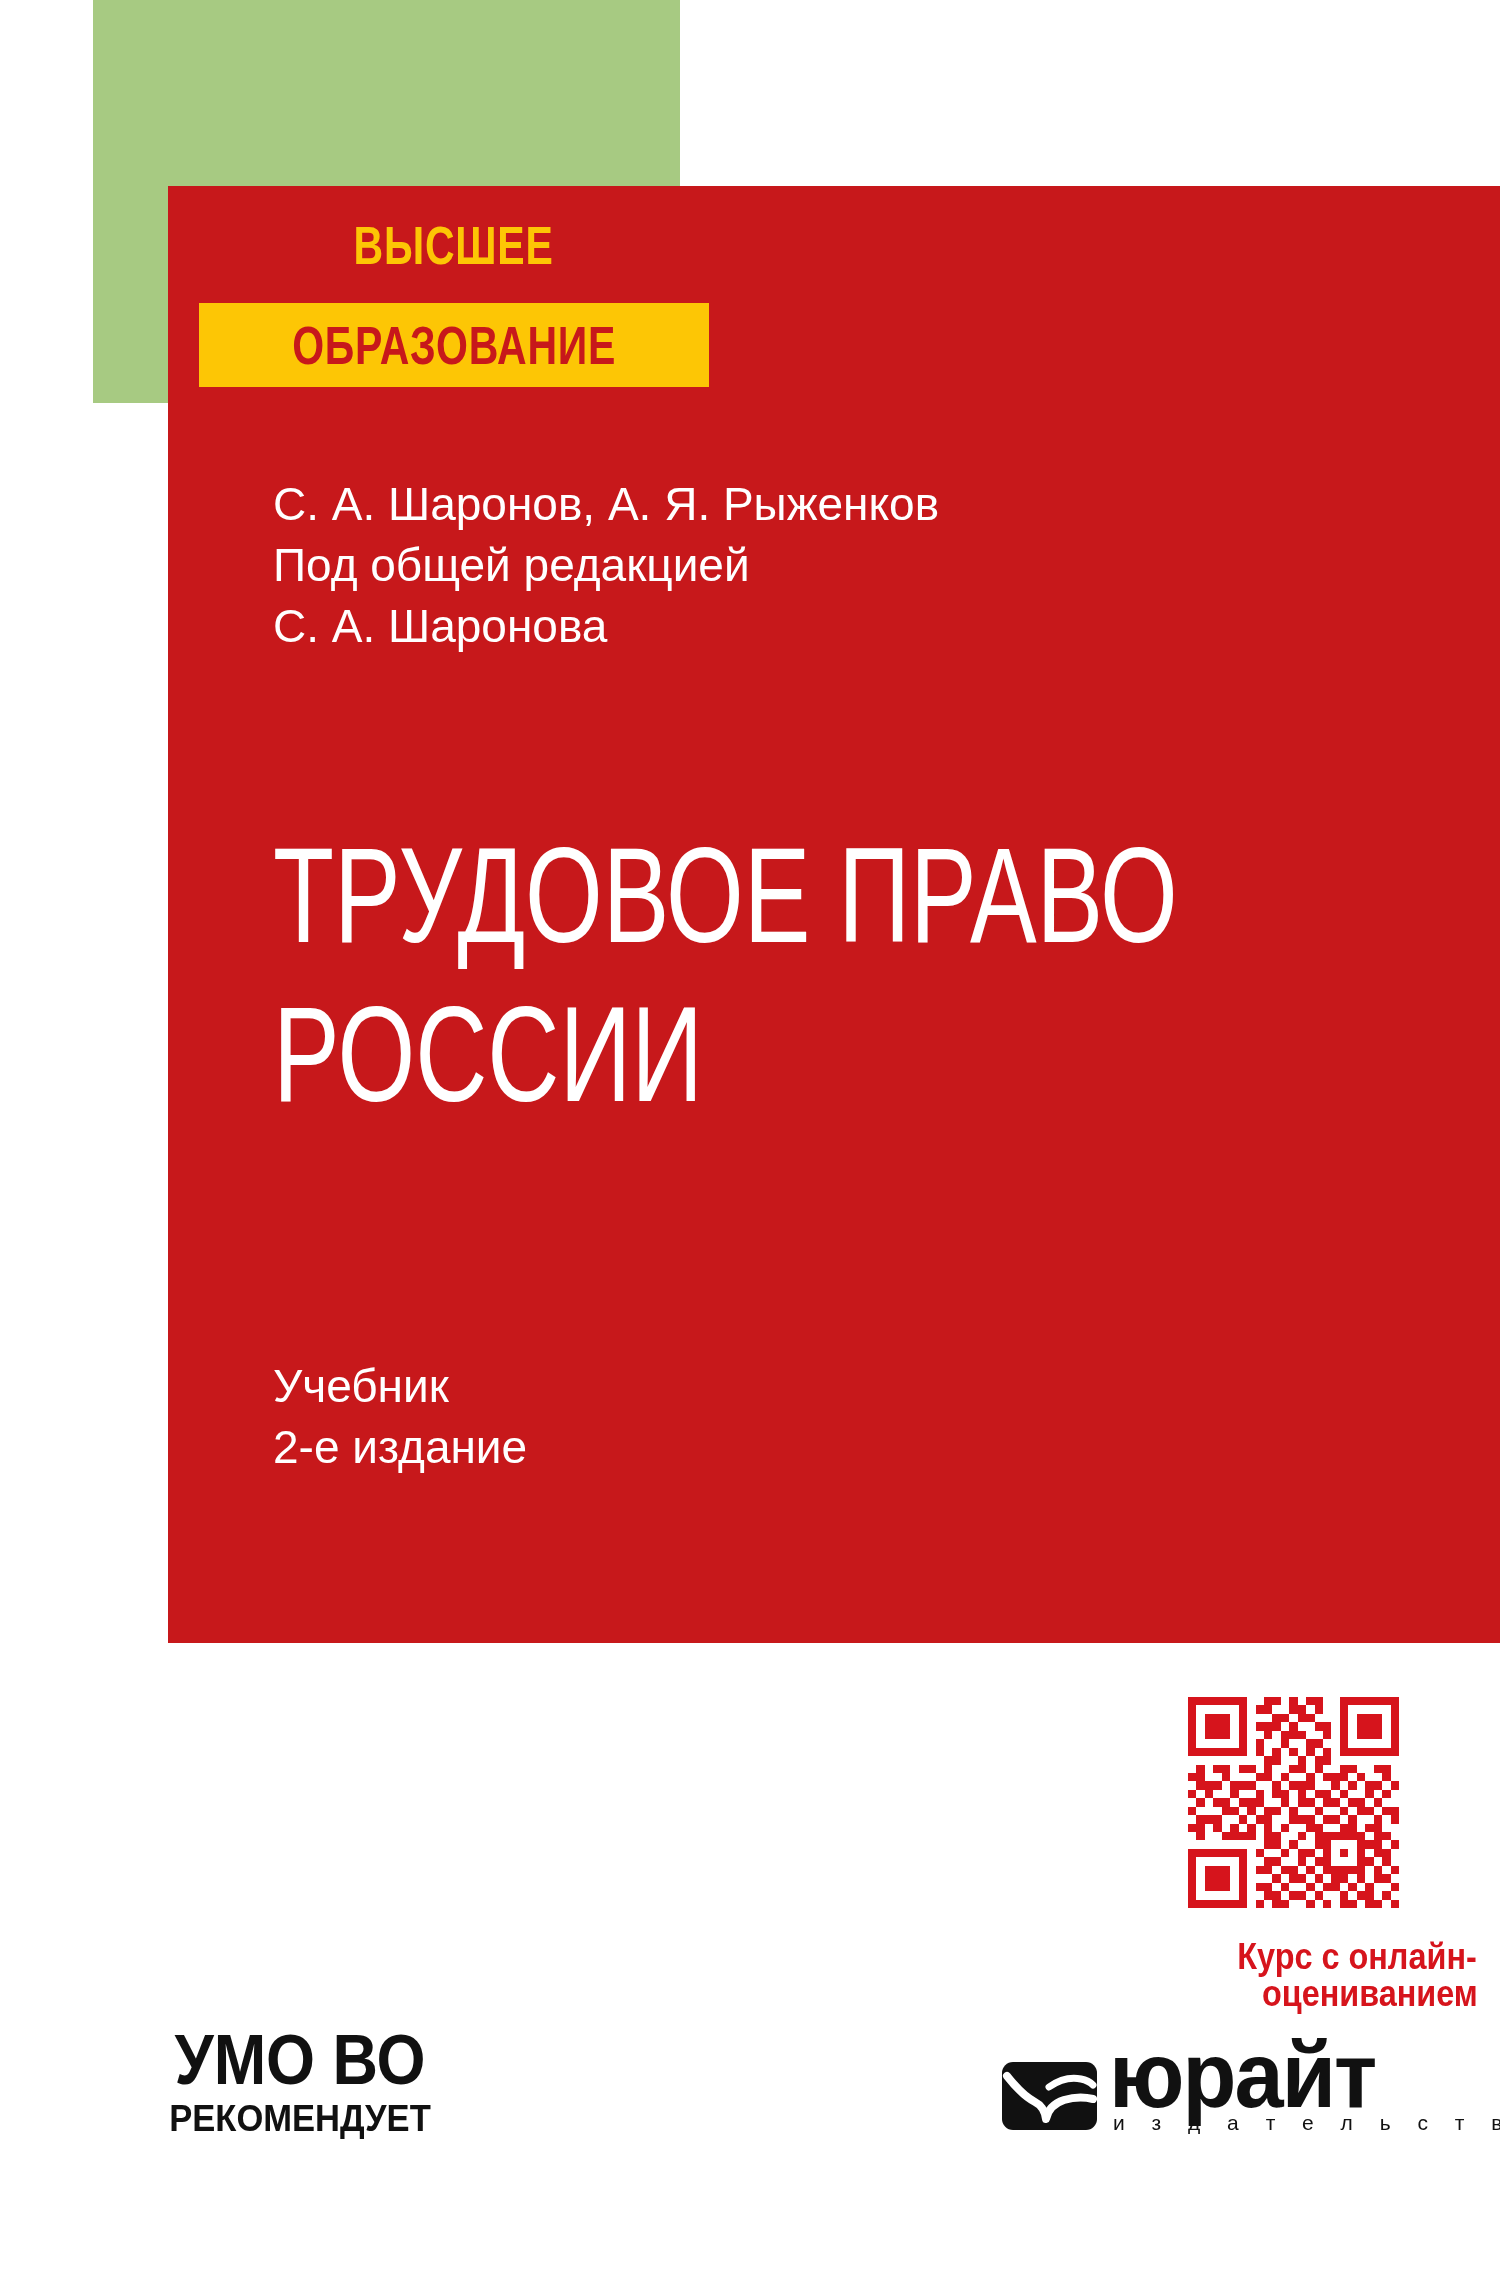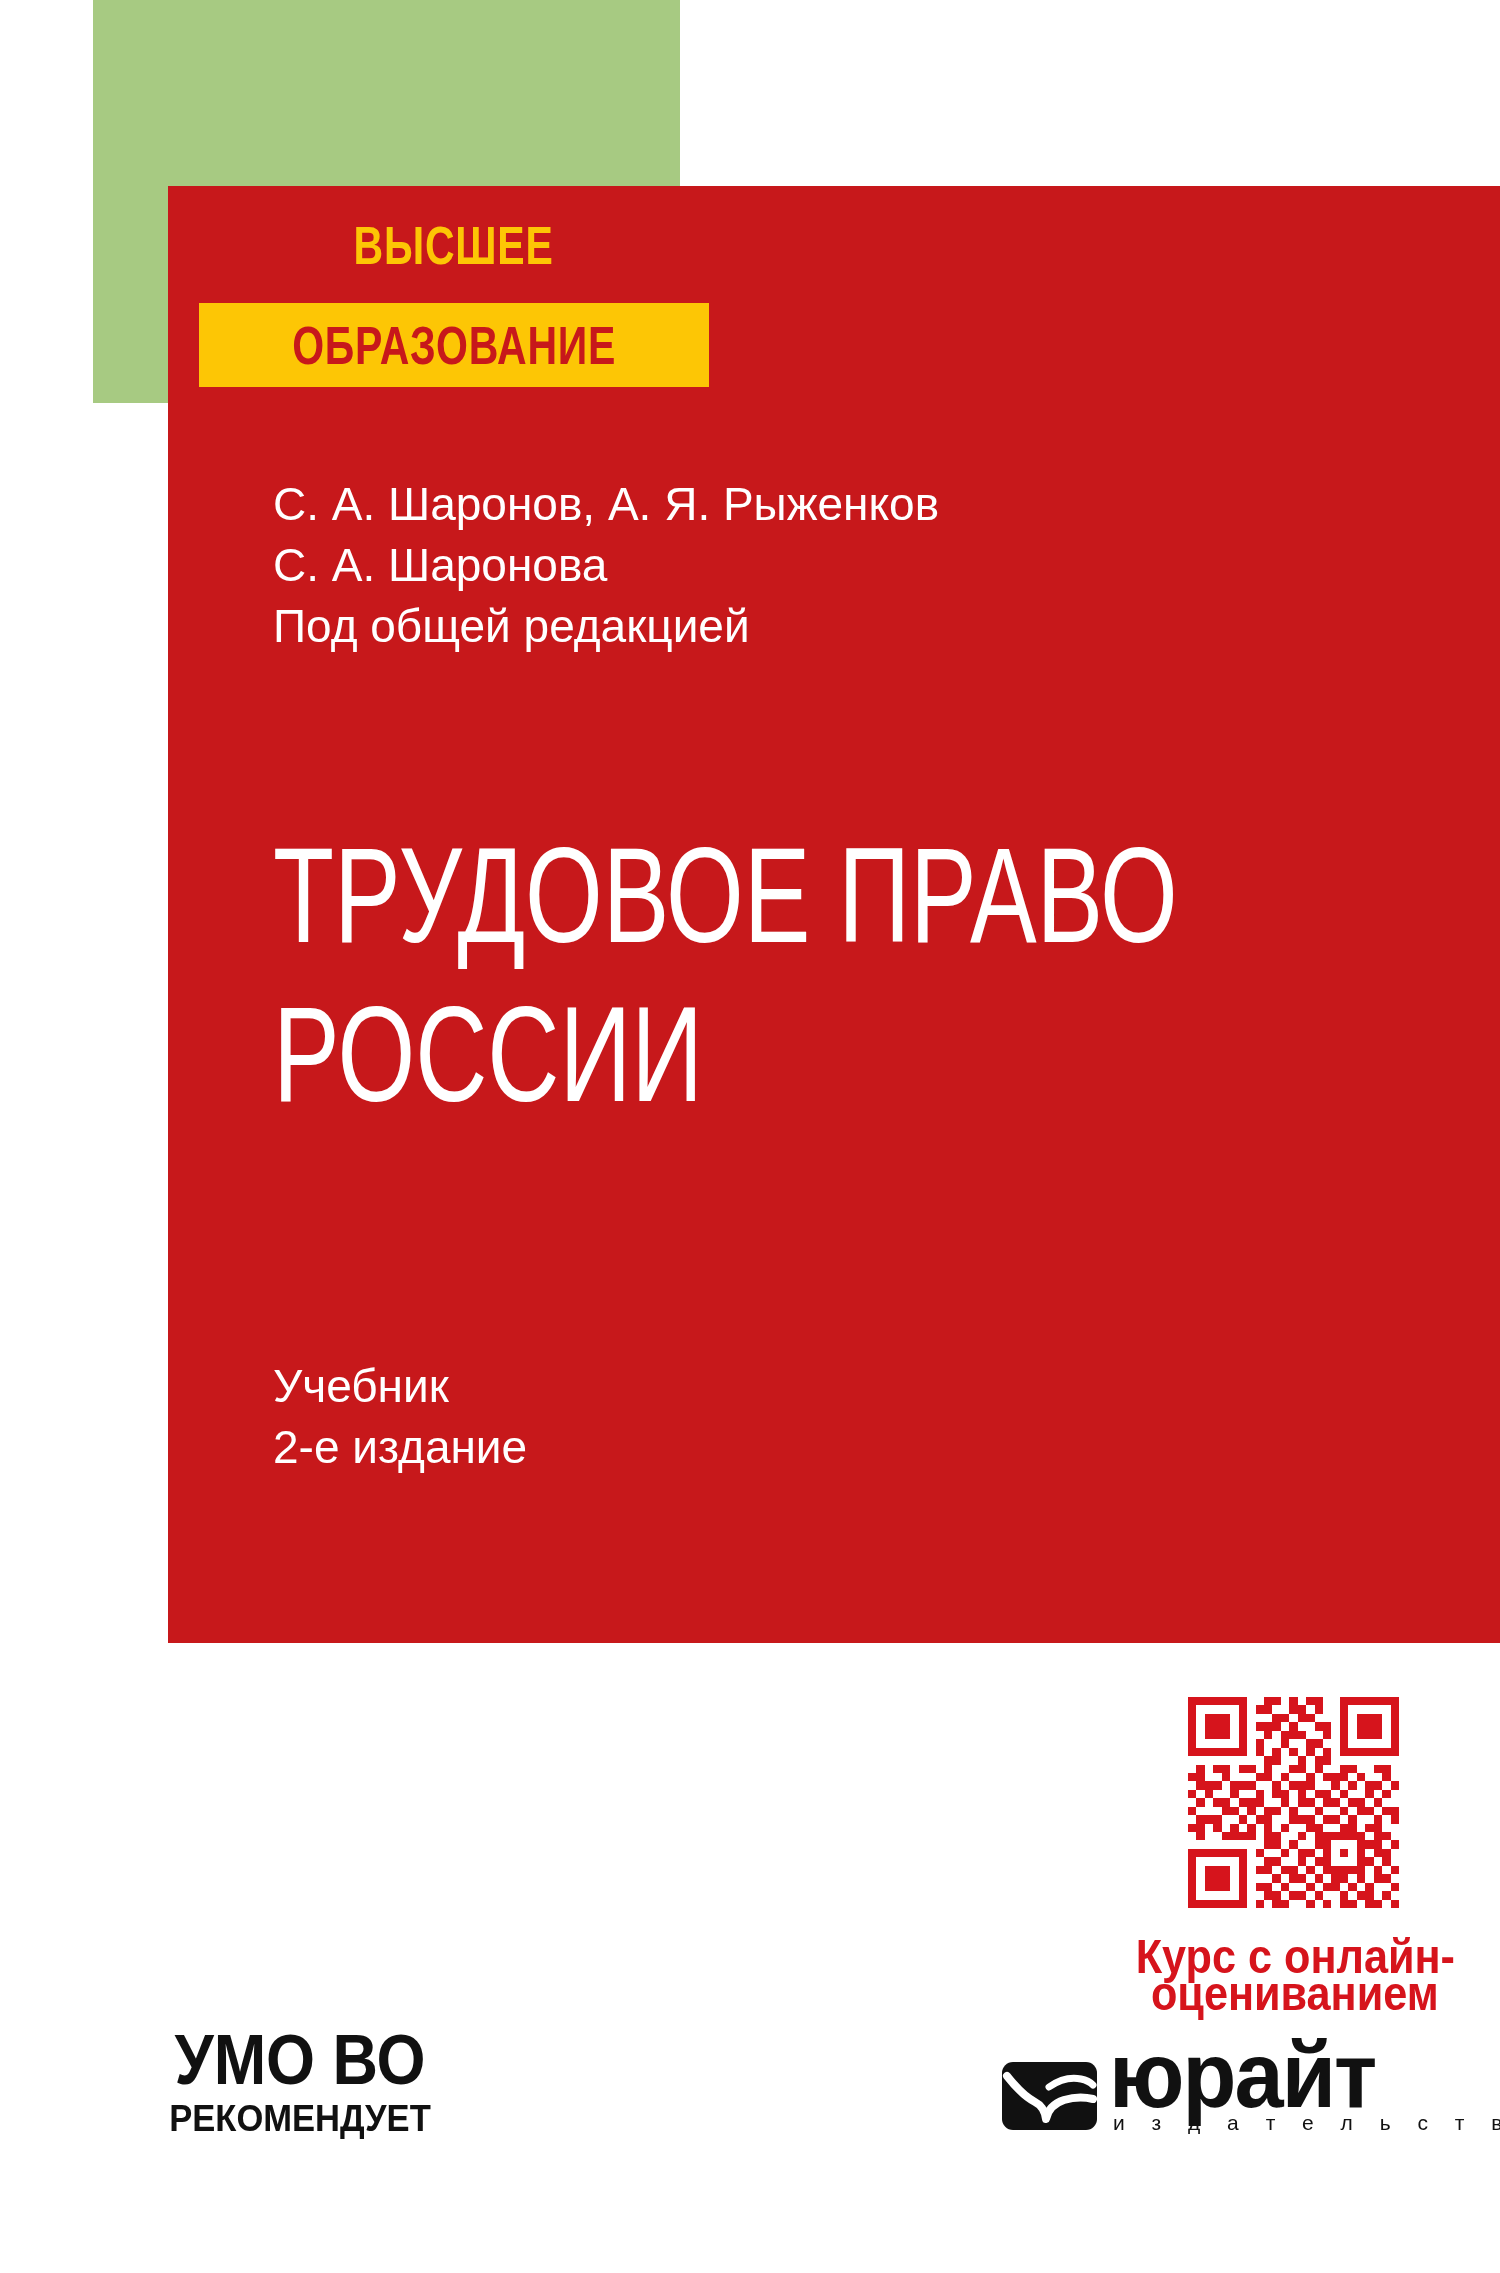--- a/index.html
+++ b/index.html
@@ -35,22 +35,22 @@
     left:273px;top:816px;color:var(--white);
     font-size:135px;line-height:159px;font-weight:normal;white-space:nowrap;
     transform:scaleX(0.74);transform-origin:0 0;
   }
   .edition{left:273px;top:1356px;color:var(--white);font-size:46px;line-height:61px;white-space:nowrap;}
 
   .qr-box{left:1185px;top:1697px;width:217px;height:211px;}
   .qr-box svg{display:block;width:217px;height:211px;}
 
   .course-note{
-    left:1100px;top:1938px;width:390px;text-align:center;
-    color:var(--accent);font-size:48px;line-height:37px;font-weight:bold;
+    left:1100px;top:1938px;width:390px;text-align:right;
+    color:var(--accent);font-size:36px;line-height:37px;font-weight:bold;
   }
   .course-note .inner{display:inline-block;transform:scaleX(0.9);transform-origin:50% 50%;white-space:nowrap;}
 
   .umo{left:150px;top:2025px;width:300px;text-align:center;color:var(--black);}
   .umo-line1{font-size:70px;line-height:70px;font-weight:bold;white-space:nowrap;transform:scaleX(0.9);transform-origin:50% 50%;}
   .umo-line2{margin-top:6px;font-size:36px;line-height:36px;font-weight:bold;white-space:nowrap;transform:scaleX(0.96);transform-origin:50% 50%;}
 
   .logo-mark{left:1002px;top:2062px;width:95px;height:68px;}
   .logo-name{
     left:1109px;top:2029px;color:var(--black);
@@ -72,22 +72,22 @@
   <div class="badge-top">
     <span class="t">ВЫСШЕЕ</span>
   </div>
   <div class="badge-bottom">
     <span class="t">ОБРАЗОВАНИЕ</span>
   </div>
 </div>
 
 <div class="abs authors">
   <div>С. А. Шаронов, А. Я. Рыженков</div>
+  <div>Под общей редакцией</div>
   <div>С. А. Шаронова</div>
-  <div>Под общей редакцией</div>
 </div>
 
 <div class="abs title">
   <div>ТРУДОВОЕ ПРАВО</div>
   <div>РОССИИ</div>
 </div>
 
 <div class="abs edition">
   <div>Учебник</div>
   <div>2-е издание</div>

